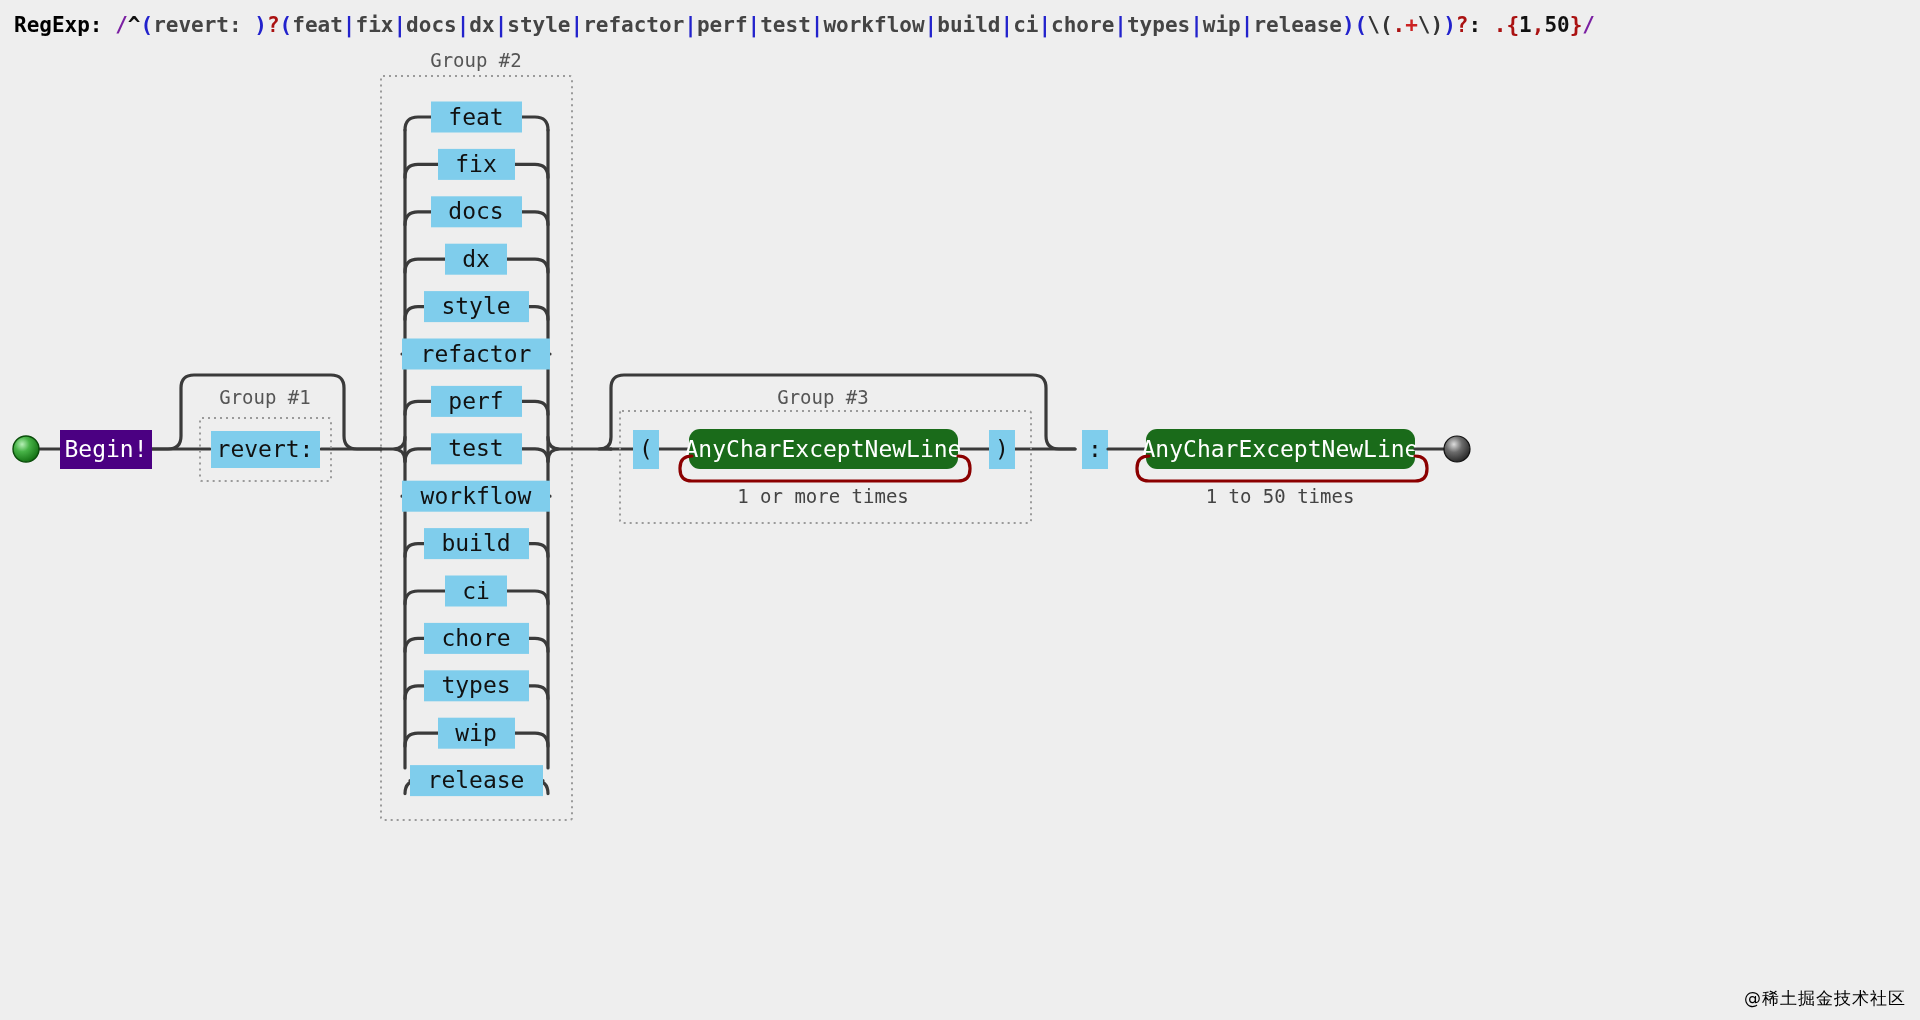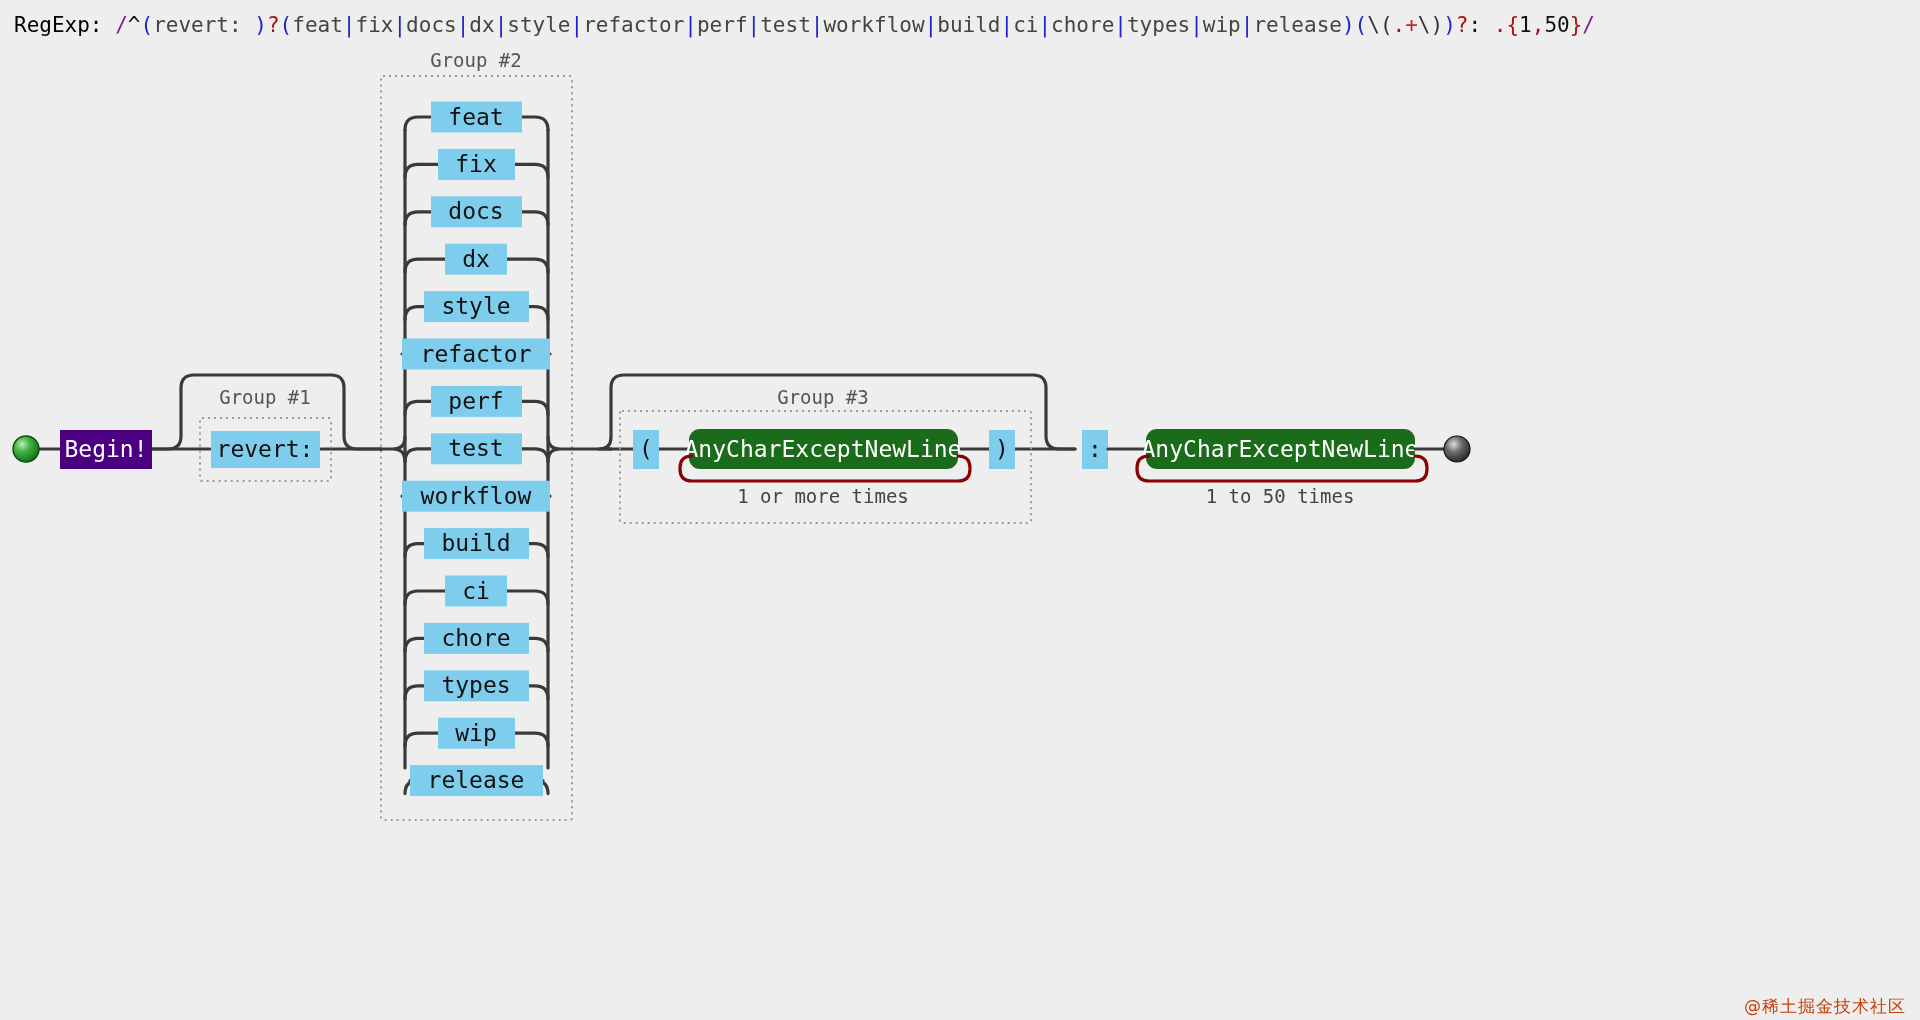--- a/index.html
+++ b/index.html
@@ -15,21 +15,21 @@
     font-family: "DejaVu Sans Mono", "Liberation Mono", monospace;
   }
 
   
   #regex-header {
     position: absolute;
     left: 14px;
     top: 12px;
     font-family: "DejaVu Sans Mono", "Liberation Mono", monospace;
     font-size: 21px;
-    font-weight: normal;
+    font-weight: bold;
     letter-spacing: 0px;
     white-space: nowrap;
     line-height: 26px;
   }
   #regex-header .lbl    { color: #000000; }
   #regex-header .slash  { color: #7a1fa2; }
   #regex-header .anchor { color: #111111; }
   #regex-header .paren  { color: #2222cc; }
   #regex-header .lit    { color: #444444; }
   #regex-header .quant  { color: #aa1111; }
@@ -93,24 +93,24 @@
     stroke-dasharray: 2 4;
   }
   .lit-box { fill: #7fcdec; }
   .begin-box { fill: #4b0082; }
   .green-box { fill: #1a6b1a; }
 
   
   #watermark {
     position: absolute;
     right: 14px;
-    bottom: 2px;
+    bottom: 10px;
     font-family: "DejaVu Sans", "Liberation Sans", sans-serif;
     font-size: 17px;
-    color: #c2410c;
+    color: #000000;
     letter-spacing: 1px;
     white-space: nowrap;
     user-select: none;
   }
 </style>
 </head>
 <body>
 
 <div id="regex-header">
   <span class="lbl">RegExp:</span><span>&nbsp;</span><span id="regex-pattern"><span class="slash">/</span><span class="anchor">^</span><span class="paren">(</span><span class="lit">revert: </span><span class="paren">)</span><span class="quant">?</span><span class="paren">(</span><span class="lit">feat</span><span class="pipe">|</span><span class="lit">fix</span><span class="pipe">|</span><span class="lit">docs</span><span class="pipe">|</span><span class="lit">dx</span><span class="pipe">|</span><span class="lit">style</span><span class="pipe">|</span><span class="lit">refactor</span><span class="pipe">|</span><span class="lit">perf</span><span class="pipe">|</span><span class="lit">test</span><span class="pipe">|</span><span class="lit">workflow</span><span class="pipe">|</span><span class="lit">build</span><span class="pipe">|</span><span class="lit">ci</span><span class="pipe">|</span><span class="lit">chore</span><span class="pipe">|</span><span class="lit">types</span><span class="pipe">|</span><span class="lit">wip</span><span class="pipe">|</span><span class="lit">release</span><span class="paren">)</span><span class="paren">(</span><span class="esc">\(</span><span class="dot">.</span><span class="plus">+</span><span class="esc">\)</span><span class="paren">)</span><span class="quant">?</span><span class="anchor">:</span><span class="lit">&nbsp;</span><span class="dot">.</span><span class="brace">{</span><span class="num">1</span><span class="brace">,</span><span class="num">50</span><span class="brace">}</span><span class="slash">/</span></span>

